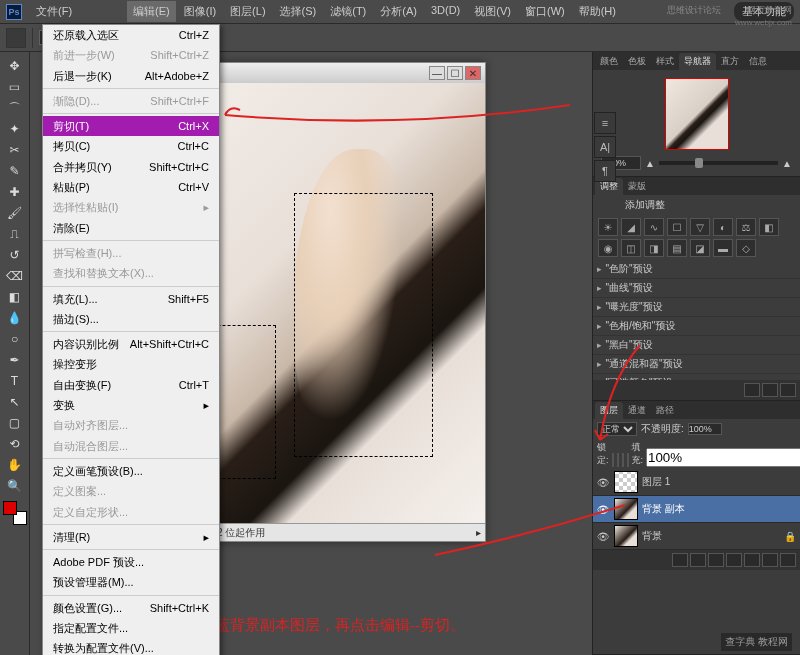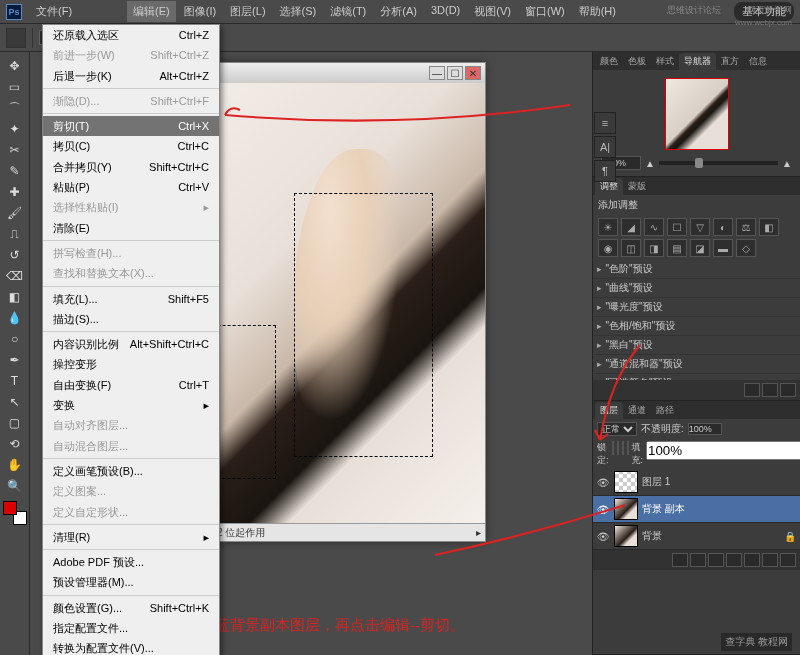--- a/index.html
+++ b/index.html
@@ -23,21 +23,21 @@
 
 .toolbox { width: 30px; background: #4a4a4a; border-right: 1px solid #2a2a2a; display:flex; flex-direction:column; align-items:center; padding-top:4px; gap:1px; }
 .tool { width: 22px; height: 20px; display:flex; align-items:center; justify-content:center; cursor:pointer; color:#ddd; font-size:12px; }
 .fgbg { width:24px; height:24px; position:relative; margin-top:4px; }
 .fgbg .fg { position:absolute; width:14px; height:14px; background:#d00; border:1px solid #000; top:0; left:0; }
 .fgbg .bg { position:absolute; width:14px; height:14px; background:#fff; border:1px solid #000; bottom:0; right:0; }
 
 .dropdown { position: absolute; left: 42px; top: 24px; width: 178px; background: #efefef; border: 1px solid #888; box-shadow: 2px 2px 6px rgba(0,0,0,0.5); color: #000; z-index: 100; }
 .dd-row { display:flex; justify-content:space-between; padding: 3px 10px; font-size: 11px; cursor:pointer; line-height:1.3; }
 .dd-row.disabled { color:#999; }
-.dd-row.highlight { background:#737373; color:#fff; }
+.dd-row.highlight { background:#a21caf; color:#fff; }
 .dd-sep { height:1px; background:#ccc; margin:2px 0; }
 
 .canvas-area { flex:1; background:#4a4a4a; position:relative; display:flex; flex-direction:column; align-items:center; padding-top:10px; }
 .doc-window { width: 350px; background:#d8d8d8; border:1px solid #888; box-shadow:0 0 8px rgba(0,0,0,0.4); }
 .doc-title { background: linear-gradient(#eee,#ccc); height:20px; display:flex; align-items:center; justify-content:space-between; padding:0 4px; color:#333; font-size:10px; }
 .doc-title .wbtn { width:16px; height:14px; border:1px solid #888; background:#ddd; display:flex; align-items:center; justify-content:center; margin-left:2px; cursor:pointer; }
 .win-btns{display:flex;}
 .doc-canvas { height: 440px; background:#e8e8e8; position:relative; overflow:hidden; }
 .photo-sim { position:absolute; inset:0; background: linear-gradient(135deg, #f5f0ec 0%, #e8dfd8 40%, #c9b8a8 55%, #2a1f18 60%, #1a1510 70%, #e8dfd8 75%, #f5f0ec 100%); }
 .photo-sim::before { content:""; position:absolute; left:45%; top:15%; width:35%; height:70%; background: radial-gradient(ellipse at 30% 20%, #f2e0d0 0%, #e8d0b8 30%, transparent 60%); border-radius:50% 40% 50% 40%; }
@@ -50,32 +50,32 @@
 .ptab { padding:2px 5px; color:#aaa; cursor:pointer; font-size:9px; }
 .ptab.active { background:#3c3c3c; color:#ddd; border-top-left-radius:3px; border-top-right-radius:3px; }
 .panel-body { padding:4px; }
 
 .navigator-img { width:64px; height:72px; margin:4px auto; background:linear-gradient(135deg,#f0e8e0 0%, #d8cfc6 50%, #2a1f18 55%, #1a1510 60%, #e8dfd8 70%); border:1px solid #d00; display:block; }
 .nav-zoom { display:flex; align-items:center; gap:4px; padding:2px 4px; }
 .nav-zoom input { width:40px; background:#2a2a2a; border:1px solid #555; color:#ccc; font-size:9px; padding:1px; }
 .slider { flex:1; height:4px; background:#222; position:relative; }
 .slider::after{content:"";position:absolute;left:30%;top:-3px;width:8px;height:10px;background:#888;border-radius:2px;}
 
-.adj-title { padding:3px 5px; }
+.adj-title { padding:3px 5px;margin-left:27px; }
 .adj-icons { display:flex; flex-wrap:wrap; gap:3px; padding:3px 5px; }
 .adj-ico { width:20px; height:18px; background:#2e2e2e; border:1px solid #555; display:flex; align-items:center; justify-content:center; cursor:pointer; font-size:10px; color:#aaa; }
 
 .preset-list { max-height:120px; overflow:hidden; }
 .preset-row { display:flex; align-items:center; padding:2px 4px; cursor:pointer; border-bottom:1px solid #333; }
 .preset-row::before { content:"▸"; margin-right:4px; color:#aaa; font-size:9px; }
 
 .layers-header { display:flex; align-items:center; gap:4px; padding:3px 4px; }
 .layers-header select { background:#2a2a2a; color:#ccc; border:1px solid #555; font-size:9px; }
 .layers-header input { width:34px; background:#2a2a2a; color:#ccc; border:1px solid #555; font-size:9px; }
-.lock-row { display:flex; align-items:flex-start; gap:3px; padding:2px 4px; font-size:9px; }
+.lock-row { display:flex; align-items:flex-end; gap:3px; padding:2px 4px; font-size:9px; }
 .lock-ico { width:14px; height:14px; background:#2a2a2a; border:1px solid #555; }
 .layer-list { }
 .layer-row { display:flex; align-items:center; padding:2px 3px; gap:4px; cursor:pointer; border-bottom:1px solid #2a2a2a; }
 .layer-row.selected { background:#4a6fa5; color:#fff; }
 .eye { width:14px; height:14px; display:flex; align-items:center; justify-content:center; font-size:10px; }
 .layer-thumb { width:24px; height:22px; background:#ddd; border:1px solid #000; }
 .layer-thumb.trans { background: repeating-conic-gradient(#ccc 0 25%, #fff 0 50%) 0/8px 8px; }
 .layer-thumb.img { background:linear-gradient(135deg,#f0e8e0 0%, #2a1f18 55%, #e8dfd8 70%); }
 .layer-btns { display:flex; justify-content:flex-end; gap:2px; padding:3px 4px; background:#323232; }
 .lbtn { width:16px; height:14px; background:#2a2a2a; border:1px solid #555; cursor:pointer; }
@@ -296,21 +296,21 @@
   <div class="dd-row">
       <span>还原载入选区</span>
       <span>Ctrl+Z</span>
     </div>
   <div class="dd-row disabled">
       <span>前进一步(W)</span>
       <span>Shift+Ctrl+Z</span>
     </div>
   <div class="dd-row">
       <span>后退一步(K)</span>
-      <span>Alt+Ctrl+Z</span>
+      <span>Alt+Adobe+Z</span>
     </div>
   <div class="dd-sep"></div>
   <div class="dd-row disabled">
       <span>渐隐(D)...</span>
       <span>Shift+Ctrl+F</span>
     </div>
   <div class="dd-sep"></div>
   <div class="dd-row highlight">
       <span>剪切(T)</span>
       <span>Ctrl+X</span>

